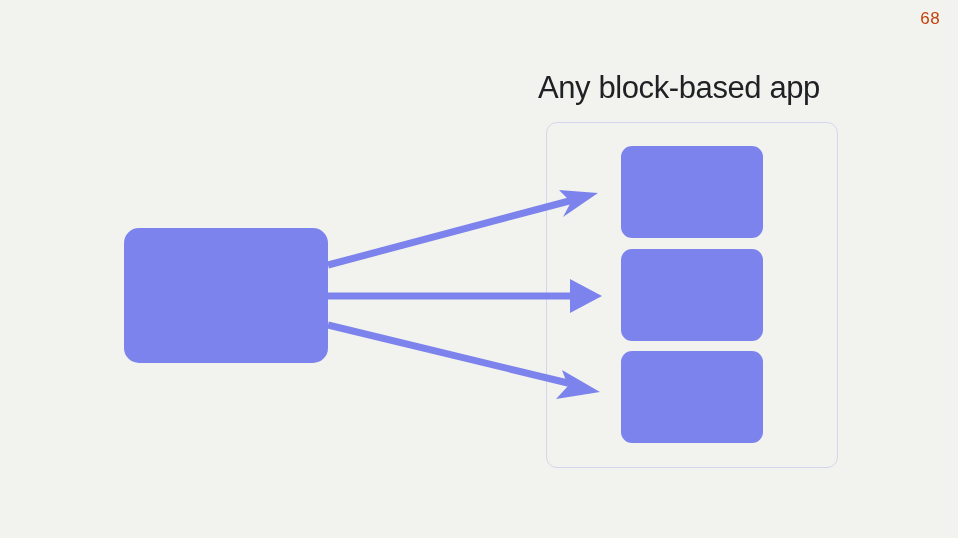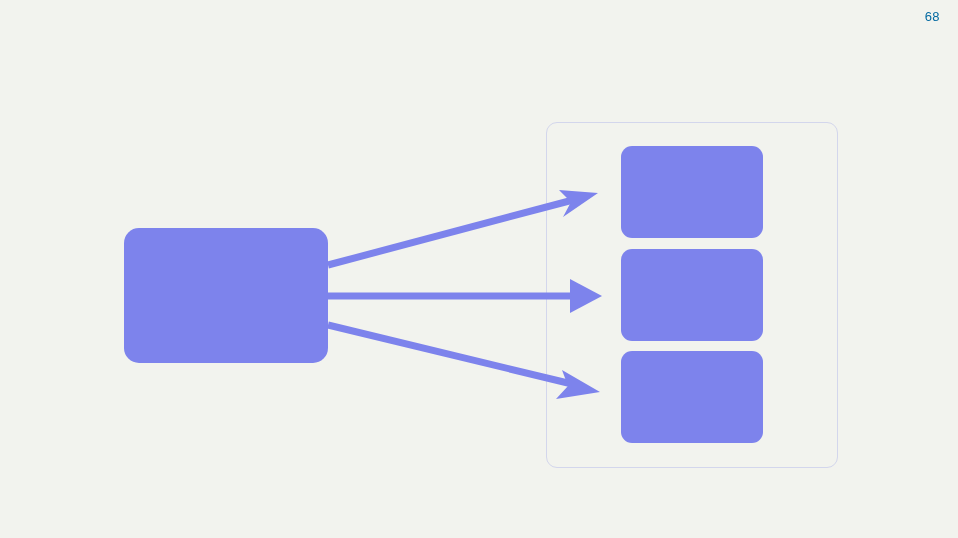--- a/index.html
+++ b/index.html
@@ -19,22 +19,22 @@
     height: 538px;
     background: #F2F3EE;
     overflow: hidden;
   }
   
   .page-number {
     position: absolute;
     top: 9px;
     right: 18px;
     font-family: "Liberation Sans", sans-serif;
-    font-size: 13px;
-    color: #0369a1;
+    font-size: 17px;
+    color: #c2410c;
     letter-spacing: 0.4px;
     user-select: none;
   }
   
   .heading {
     position: absolute;
     font-family: "Liberation Sans", sans-serif;
     color: #202124;
     font-weight: 500;
     letter-spacing: -0.4px;
@@ -97,20 +97,21 @@
 </head>
 <body>
 
 <div id="slide">
 
   <div class="page-number">68</div>
 
 
   <div class="block-source"></div>
 
+  <div class="heading heading-app">Any block-based app</div>
 
   <div class="app-container"></div>
 
   <div class="block-target block-target-1"></div>
   <div class="block-target block-target-2"></div>
   <div class="block-target block-target-3"></div>
 
   <svg class="arrow-layer" viewBox="0 0 958 538">
     <g>
       <path d="M328 265 L573 200" stroke="#7D83EC" stroke-width="7" fill="none" stroke-linecap="butt"></path>

